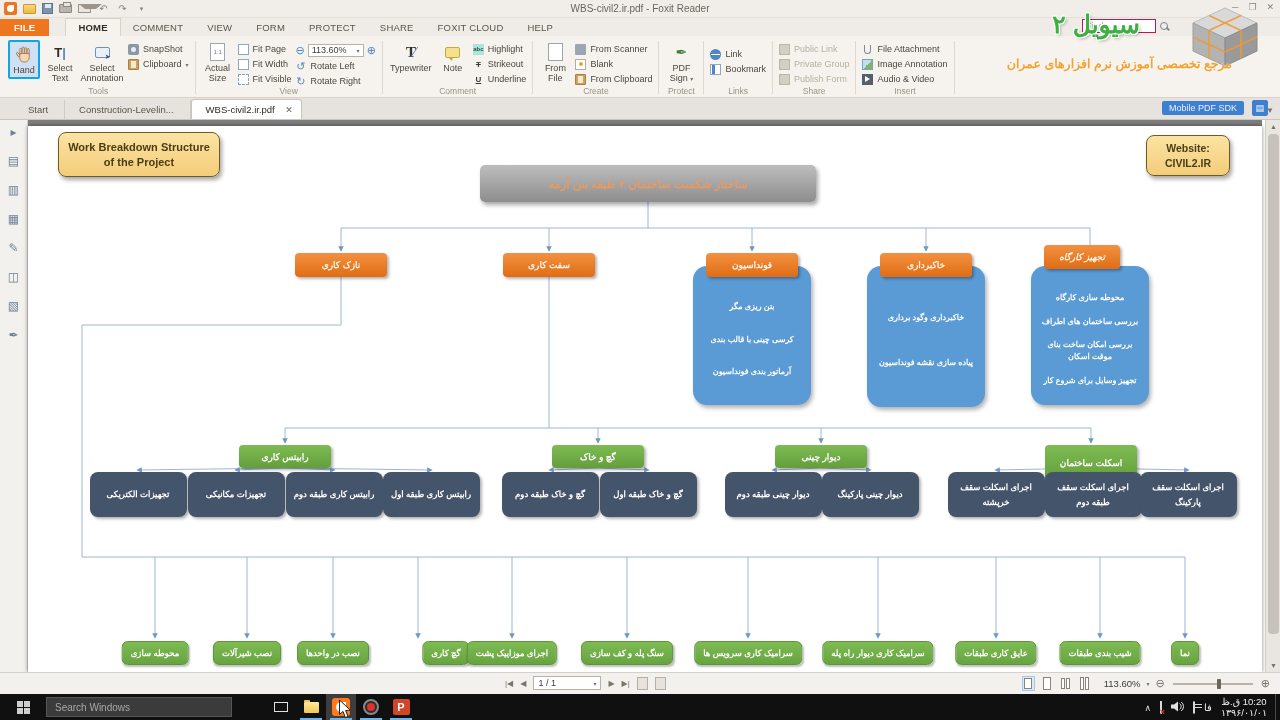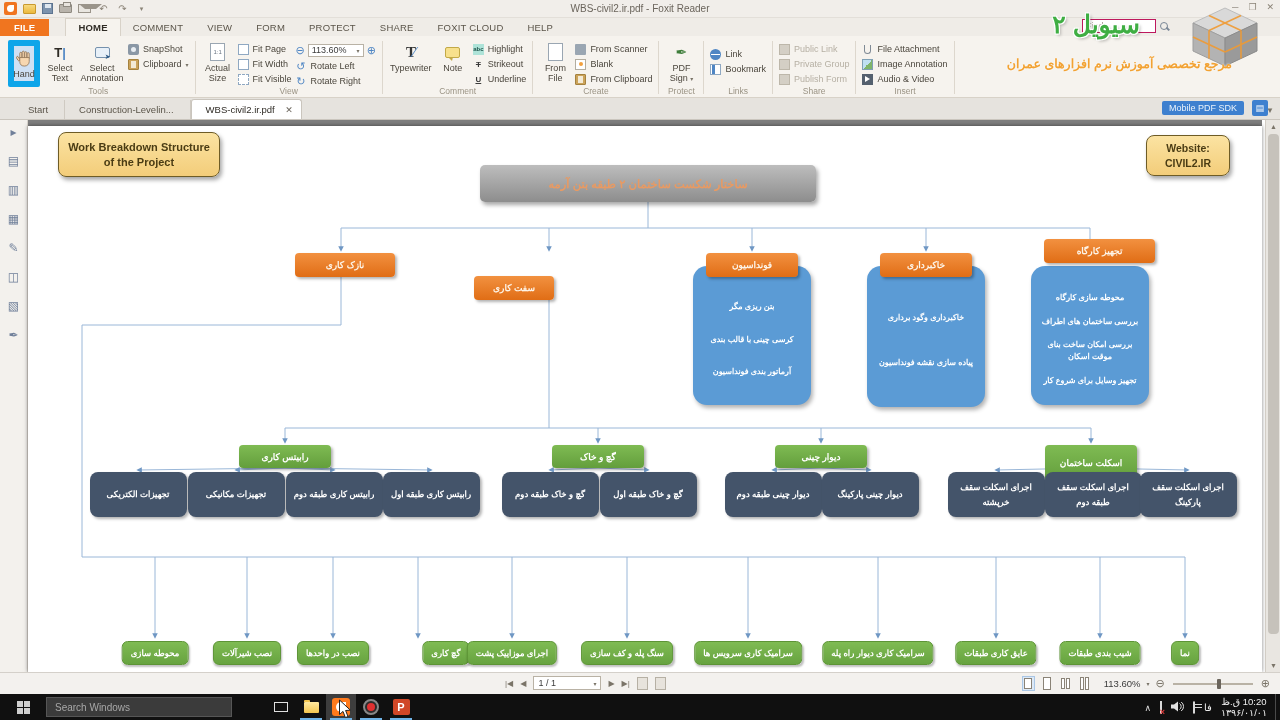--- a/index.html
+++ b/index.html
@@ -30,21 +30,21 @@
   .rtab.file { background:#f0751f; color:#fff; font-weight:bold; padding:3px 14px; }
   .rtab.active { background:#f6f3ee; border:1px solid #d8d2c8; border-bottom:none; color:#2f2b25; font-weight:bold;margin-left:16px; }
 
   
   .ribbon { position:absolute; left:0; top:36px; width:1280px; height:62px; background:#f6f3ee; border-bottom:1px solid #d8d2c8; display:flex; align-items:stretch; padding:2px 0 0 2px; }
   .rgroup { position:relative; display:flex; align-items:flex-start; padding:2px 6px 12px 6px; gap:4px; }
   .glabel { position:absolute; left:0; right:0; bottom:1px; text-align:center; font-size:8.5px; color:#9a9384; }
   .gsep { width:1px; background:#ddd7cd; margin:3px 0; }
   .rbig { width:44px; display:flex; flex-direction:column; align-items:center; gap:1px; padding:2px 1px; border-radius:2px; cursor:default; }
   .rbig.narrow { width:32px; }
-  .rbig.sel { background:#cfe0f3; border:6px solid #0ea5e9; }
+  .rbig.sel { background:#cfe0f3; border:2px solid #0ea5e9; }
   .ric { height:20px; display:flex; align-items:center; justify-content:center; }
   .rlabel { font-size:9px; color:#4b463d; text-align:center; line-height:1.15; }
   .rcol { display:flex; flex-direction:column; justify-content:flex-start; gap:3px; padding-top:3px; }
   .rsmall { display:flex; align-items:center; gap:4px; font-size:9px; color:#4b463d; height:12px; cursor:default; white-space:nowrap; }
   .rsmall.dis { color:#b6b0a4; }
   .caret { font-size:6px; color:#7a7468; }
   
   .mi { width:11px; height:11px; display:inline-flex; align-items:center; justify-content:center; font-size:8px; flex:0 0 auto; }
   .mi-cam { background:#8a97a5; border-radius:2px; position:relative; }
   .mi-cam::after { content:""; width:5px; height:5px; border-radius:50%; background:#e8edf2; }
@@ -500,40 +500,40 @@
   <div id="diagram">
       <div class="dnode noteb" style="left: 58px; top: 132px; width: 162px; height: 45px;">
         <div>Work Breakdown Structure</div>
         <div>of the Project</div>
       </div>
       <div class="dnode noteb" style="left: 1146px; top: 135px; width: 84px; height: 41px; font-size: 10.5px;">
         <div>Website:</div>
         <div>CIVIL2.IR</div>
       </div>
       <div class="dnode rootb" style="left: 480px; top: 165px; width: 336px; height: 37px;">ساختار شکست ساختمان ۲ طبقه بتن آرمه</div>
-      <div class="dnode l2h" lang="fa" style="left: 295px; top: 253px; width: 100px; height: 24px;">نازک کاری</div>
-      <div class="dnode l2h" lang="fa" style="left: 474px; top: 253px; width: 80px; height: 24px; margin-top: 23px;">سفت کاری</div>
+      <div class="dnode l2h" lang="fa" style="left: 295px; top: 253px; width: 92px; height: 24px;">نازک کاری</div>
+      <div class="dnode l2h" lang="fa" style="left: 503px; top: 253px; width: 92px; height: 24px;">سفت کاری</div>
       <div class="dnode l2body" lang="fa" style="left: 693px; top: 266px; width: 118px; height: 139px;">
         <div>بتن ریزی مگر</div>
         <div>کرسی چینی با قالب بندی</div>
         <div>آرماتور بندی فونداسیون</div>
       </div>
       <div class="dnode l2h" lang="fa" style="left: 706px; top: 253px; width: 92px; height: 24px;">فونداسیون</div>
       <div class="dnode l2body" lang="fa" style="left: 867px; top: 266px; width: 118px; height: 141px;">
         <div>خاکبرداری وگود برداری</div>
         <div>پیاده سازی نقشه فونداسیون</div>
       </div>
       <div class="dnode l2h" lang="fa" style="left: 880px; top: 253px; width: 92px; height: 24px;">خاکبرداری</div>
       <div class="dnode l2body" lang="fa" style="left: 1031px; top: 266px; width: 118px; height: 139px;">
         <div>محوطه سازی کارگاه</div>
         <div>بررسی ساختمان های اطراف</div>
         <div>بررسی امکان ساخت بنای موقت اسکان</div>
         <div>تجهیز وسایل برای شروع کار</div>
       </div>
-      <div class="dnode l2h" lang="fa" style="left: 1044px; top: 239px; width: 111px; height: 24px;">تجهیز کارگاه</div>
+      <div class="dnode l2h" lang="fa" style="left: 1044px; top: 245px; width: 76px; height: 24px; font-style: italic;">تجهیز کارگاه</div>
       <div class="dnode l3h" lang="fa" style="left: 239px; top: 445px; width: 92px; height: 23px;">رابیتس کاری</div>
       <div class="dnode navy" lang="fa" style="left: 89.5px; top: 472px; width: 97px; height: 45px;">تجهیزات الکتریکی</div>
       <div class="dnode navy" lang="fa" style="left: 187.5px; top: 472px; width: 97px; height: 45px;">تجهیزات مکانیکی</div>
       <div class="dnode navy" lang="fa" style="left: 285.5px; top: 472px; width: 97px; height: 45px;">رابیتس کاری طبقه دوم</div>
       <div class="dnode navy" lang="fa" style="left: 382.5px; top: 472px; width: 97px; height: 45px;">رابیتس کاری طبقه اول</div>
       <div class="dnode l3h" lang="fa" style="left: 552px; top: 445px; width: 92px; height: 23px;">گچ و خاک</div>
       <div class="dnode navy" lang="fa" style="left: 501.5px; top: 472px; width: 97px; height: 45px;">گچ و خاک طبقه دوم</div>
       <div class="dnode navy" lang="fa" style="left: 599.5px; top: 472px; width: 97px; height: 45px;">گچ و خاک طبقه اول</div>
       <div class="dnode l3h" lang="fa" style="left: 775px; top: 445px; width: 92px; height: 23px;">دیوار چینی</div>
       <div class="dnode navy" lang="fa" style="left: 724.5px; top: 472px; width: 97px; height: 45px;">دیوار چینی طبقه دوم</div>

